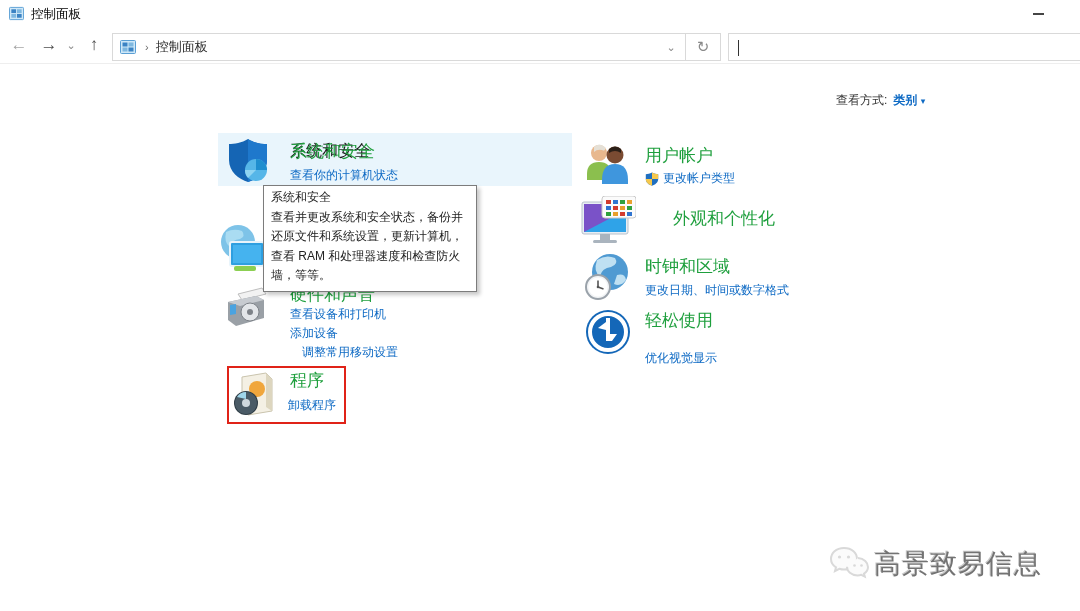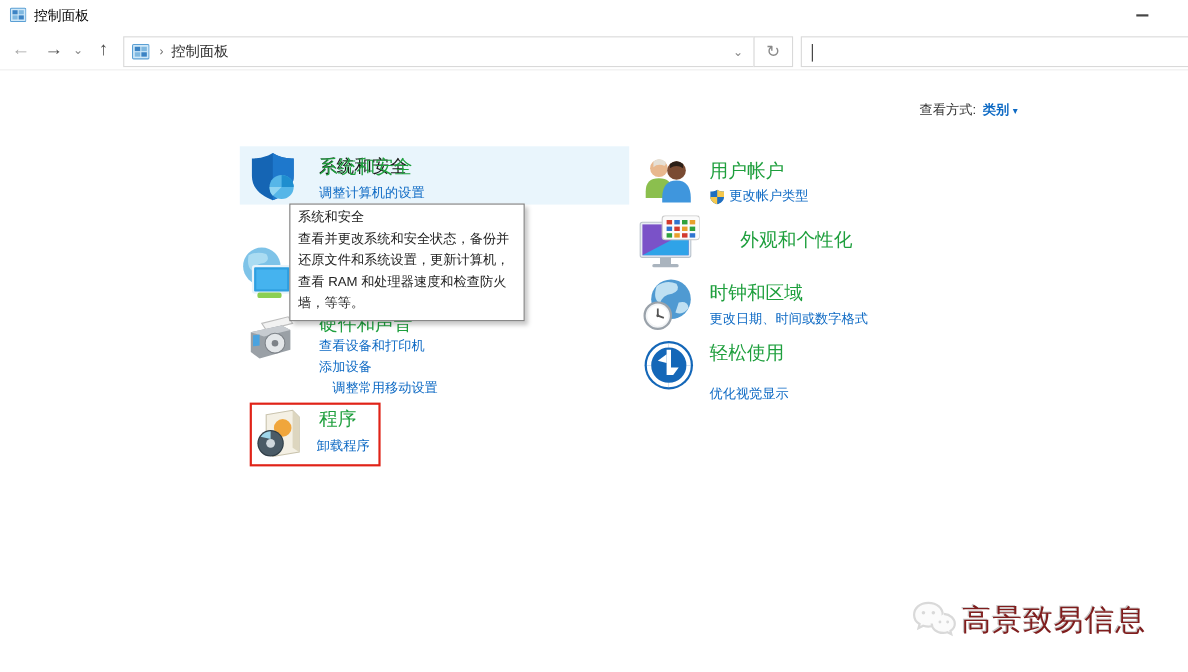--- a/index.html
+++ b/index.html
@@ -66,21 +66,21 @@
              border:1px solid #7c7c7c; box-shadow:3px 3px 4px rgba(0,0,0,.22);
              padding:2px 7px 5px 7px; z-index:5; }
   .tooltip .tt-line { font-size:12px; color:#222; line-height:19.5px; }
 
   
   .red-box { position:absolute; left:227px; top:366px; width:119px; height:58px;
              border:2px solid #e02318; z-index:3; }
 
   
   .watermark { position:absolute; left:828px; top:544px; display:flex; align-items:center; }
-  .wm-text { font-size:27px; letter-spacing:1px; color:#7f1d1d;
+  .wm-text { font-size:27px; letter-spacing:1px; color:#737373;
              text-shadow:-1px -1px 0 #c9c9c9, 1px 1px 0 #ffffff; margin-left:4px; }
 </style>
 </head>
 <body>
 
 <div class="window">
 
   <div class="titlebar">
     <svg class="app-ico" viewBox="0 0 16 16">
       <rect x="0.5" y="1.5" width="15" height="13" rx="1" fill="#cfe8f8" stroke="#5a9fd4"></rect>
@@ -143,21 +143,21 @@
     <svg width="48" height="48" viewBox="0 0 48 48">
       <path d="M24 3 C30 7 38 8 43 8 L43 24 C43 36 33 43 24 46 C15 43 5 36 5 24 L5 8 C10 8 18 7 24 3 Z" fill="#1565b4"></path>
       <path d="M24 3 C30 7 38 8 43 8 L43 24 C43 36 33 43 24 46 Z" fill="#1e78cc"></path>
       <circle cx="32" cy="34" r="11" fill="#56b6e8"></circle>
       <path d="M32 23 A11 11 0 0 1 43 34 L32 34 Z" fill="#1f8ecf"></path>
       <path d="M32 34 L24 42 A11 11 0 0 1 21 34 Z" fill="#8fd4f2"></path>
     </svg>
   </div>
   <div class="abs" style="left:290px; top:141px;">系统和安全</div>
   <div class="abs cat-title" style="left:290px; top:141px;">系统和安全</div>
-  <a class="abs cat-link" style="left:290px; top:166px;">调整计算机的设置</a>
+  <a class="abs cat-link" style="left:290px; top:166px;">查看你的计算机状态</a>
 
   <div class="item" style="left:216px; top:222px;">
     <svg width="52" height="52" viewBox="0 0 52 52">
       <circle cx="22" cy="20" r="17" fill="#7ec3e8"></circle>
       <path d="M10 10 Q18 6 26 9 Q30 14 24 17 Q16 18 13 24 Q8 20 10 10 Z" fill="#aadcf2"></path>
       <path d="M30 24 Q36 22 38 28 Q34 34 28 32 Z" fill="#aadcf2"></path>
       <rect x="14" y="20" width="34" height="24" rx="2" fill="#2e9fe0" stroke="#e8f4fb" stroke-width="2"></rect>
       <rect x="17" y="23" width="28" height="18" fill="#45b3ef"></rect>
       <rect x="18" y="44" width="22" height="5" rx="2" fill="#8ccf52"></rect>
     </svg>

